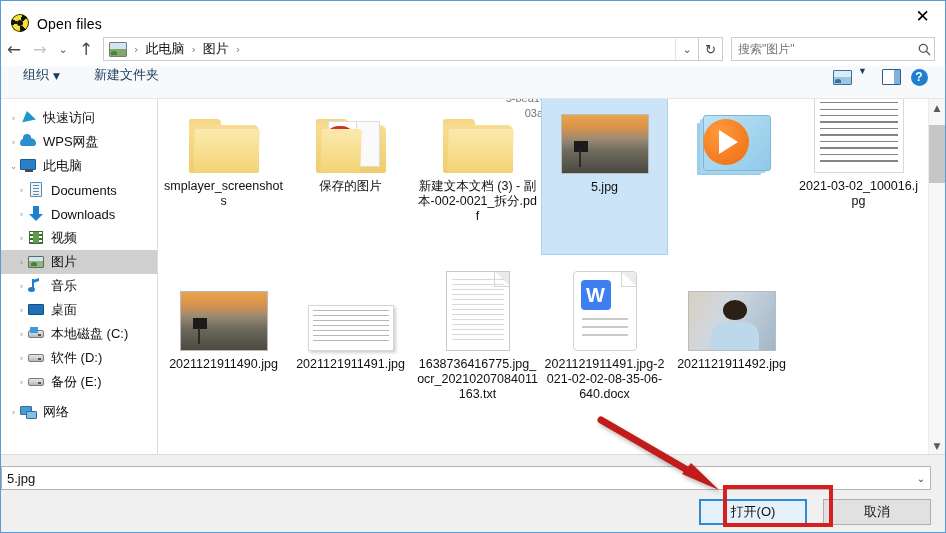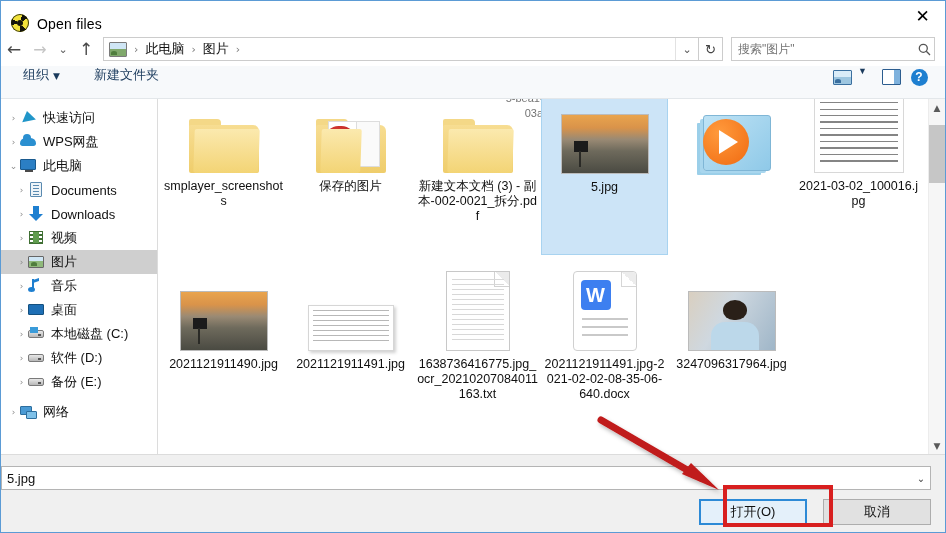--- a/index.html
+++ b/index.html
@@ -717,21 +717,21 @@
                 <div class="lines"></div>
               </div>
           </div>
           <div class="fname">2021121911491.jpg-2021-02-02-08-35-06-640.docx</div>
         </div>
 
         <div class="tile">
           <div class="thumb">
             <div class="photo boy"></div>
           </div>
-          <div class="fname">3247096317964.jpg</div>
+          <div class="fname">2021121911492.jpg</div>
         </div>
 
         <div class="tile">
           <div class="thumb">
             
           </div>
 
         </div>
 
         <div class="tile">

